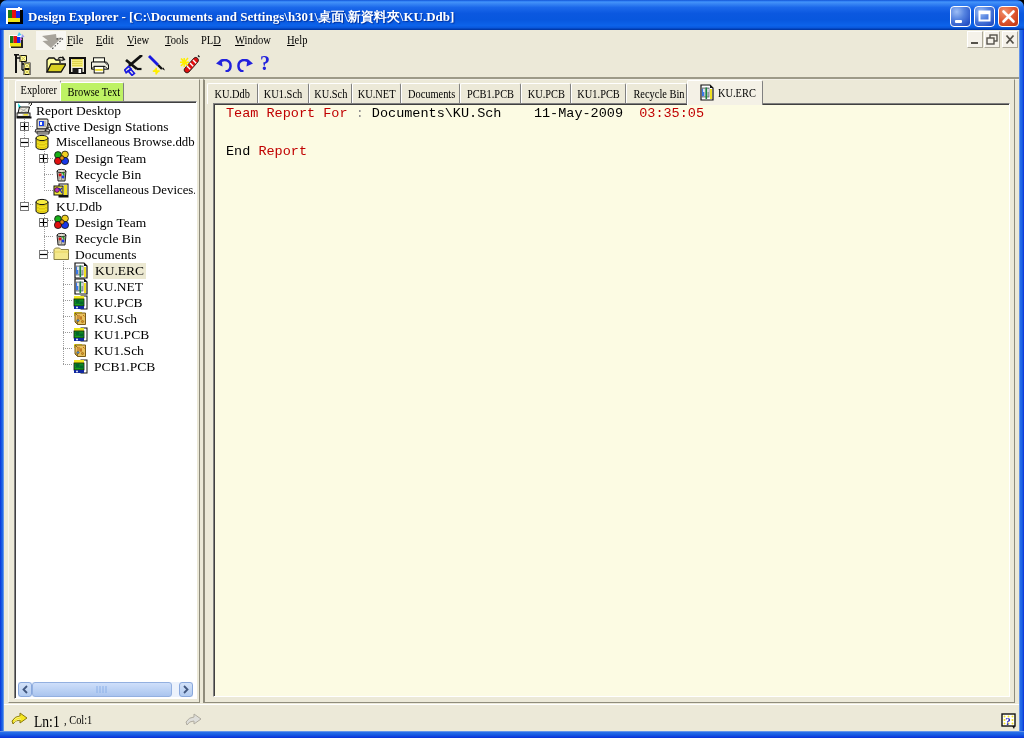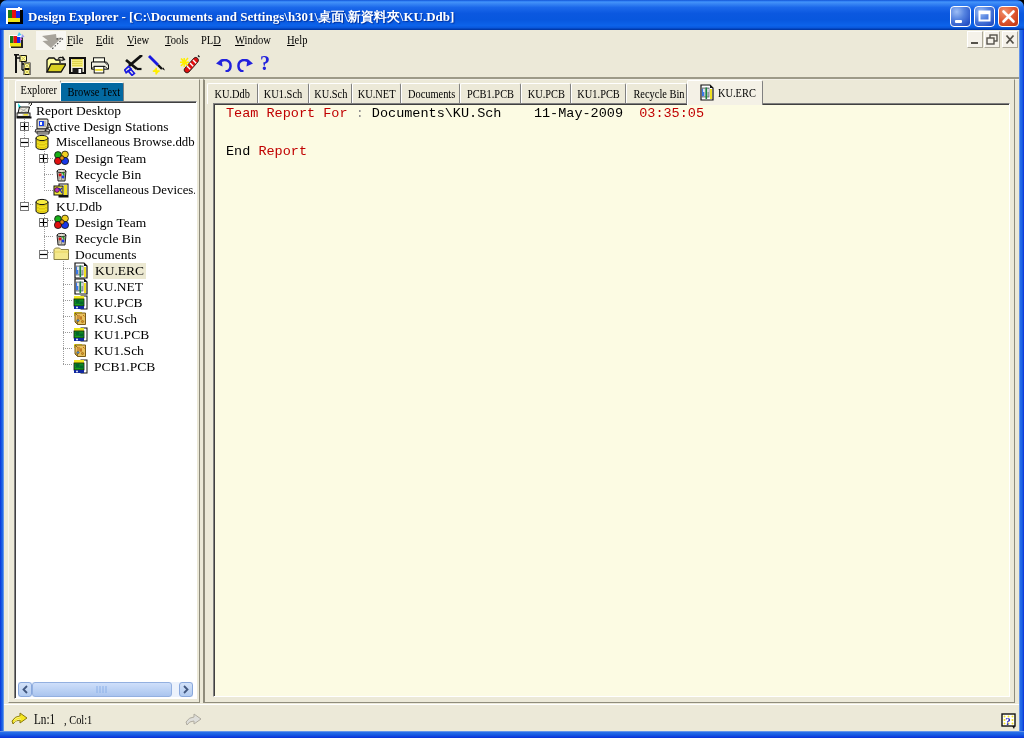--- a/index.html
+++ b/index.html
@@ -31,21 +31,21 @@
 
 .mdib{position:absolute;top:0px;width:16px;height:17px;background:#f5f2ea;border:1px solid #fff;
  border-right-color:#aca899;border-bottom-color:#aca899;box-sizing:border-box;}
 
 #toolbar{position:absolute;left:4px;top:52px;width:1015px;height:25px;background:#ece9d8;}
 #divider{position:absolute;left:4px;top:77px;width:1015px;height:2px;background:#9d9a88;}
 #divider2{position:absolute;left:4px;top:79px;width:1015px;height:1px;background:#f6f4ec;}
 
 #lpanel{position:absolute;left:8px;top:79px;width:192px;height:624px;background:#ece9d8;
   border-top:1px solid #f8f6ee;border-left:1px solid #f8f6ee;border-right:1px solid #8f8c7c;border-bottom:1px solid #8f8c7c;box-sizing:border-box;}
-.ptab{position:absolute;box-sizing:border-box;background:#0369a1;font-size:13px;text-align:center;white-space:nowrap;
+.ptab{position:absolute;box-sizing:border-box;background:#bef264;font-size:13px;text-align:center;white-space:nowrap;
   border-top:1px solid #fff;border-left:1px solid #fff;border-right:1px solid #808080;border-radius:2px 2px 0 0;}
 #treebox{position:absolute;left:5px;top:21px;width:183px;height:598px;background:#fff;
   border:1px solid #808080;border-right-color:#fff;border-bottom-color:#fff;box-sizing:border-box;
   box-shadow:inset 1px 1px 0 #404040;}
 
 .trow{position:absolute;height:16px;font-size:13.5px;white-space:nowrap;color:#000;}
 .ticon{position:absolute;width:16px;height:16px;}
 .tlabel{position:absolute;top:1px;}
 .pm{position:absolute;width:9px;height:9px;background:#fff;border:1px solid #7a7a7a;box-sizing:border-box;}
 .vdot{position:absolute;width:1px;background-image:repeating-linear-gradient(to bottom,#9a9a9a 0 1px,transparent 1px 2px);}
@@ -565,21 +565,21 @@
  </div>
 </div>
 <div id="statusbar">
  <div class="abs" style="left:0;top:1px;width:1015px;height:1px;background:#fff;"></div>
  <div class="abs" style="left:7px;top:8px;">
   <svg width="17" height="16" viewBox="0 0 17 16">
    <path d="M1 10 Q4 5 9 5 L9 2 L16 7 L9 12 L9 9 Q4 9 2 13 Z" fill="#f5e620" stroke="#8a7a10" stroke-width="1"></path>
    <path d="M3 9 Q6 6 9 6 M3 11 Q6 8 10 8" stroke="#fcf8a0" stroke-width="0.8" fill="none"></path>
   </svg>
  </div>
- <div class="abs" style="left:30px;top:9px;font-size:14px;"><i class="tt" style="transform-origin:0 0;">Ln:1</i></div>
+ <div class="abs" style="left:30px;top:9px;font-size:17px;"><i class="tt" style="transform-origin:0 0;">Ln:1</i></div>
  <div class="abs" style="left:60px;top:9px;font-size:13px;"><i class="tt" style="transform-origin:0 0;">, Col:1</i></div>
  <div class="abs" style="left:181px;top:9px;">
   <svg width="17" height="16" viewBox="0 0 17 16">
    <path d="M1 10 Q4 5 9 5 L9 2 L16 7 L9 12 L9 9 Q4 9 2 13 Z" fill="#dededa" stroke="#b0aca0" stroke-width="1"></path>
   </svg>
  </div>
  <div class="abs" style="left:997px;top:10px;">
   <svg width="16" height="17" viewBox="0 0 16 17">
    <rect x="1" y="1" width="13" height="12" fill="#fff" stroke="#111" stroke-width="1.4"></rect>
    <path d="M11 13 l2 3 l1 -3 z" fill="#111"></path>

